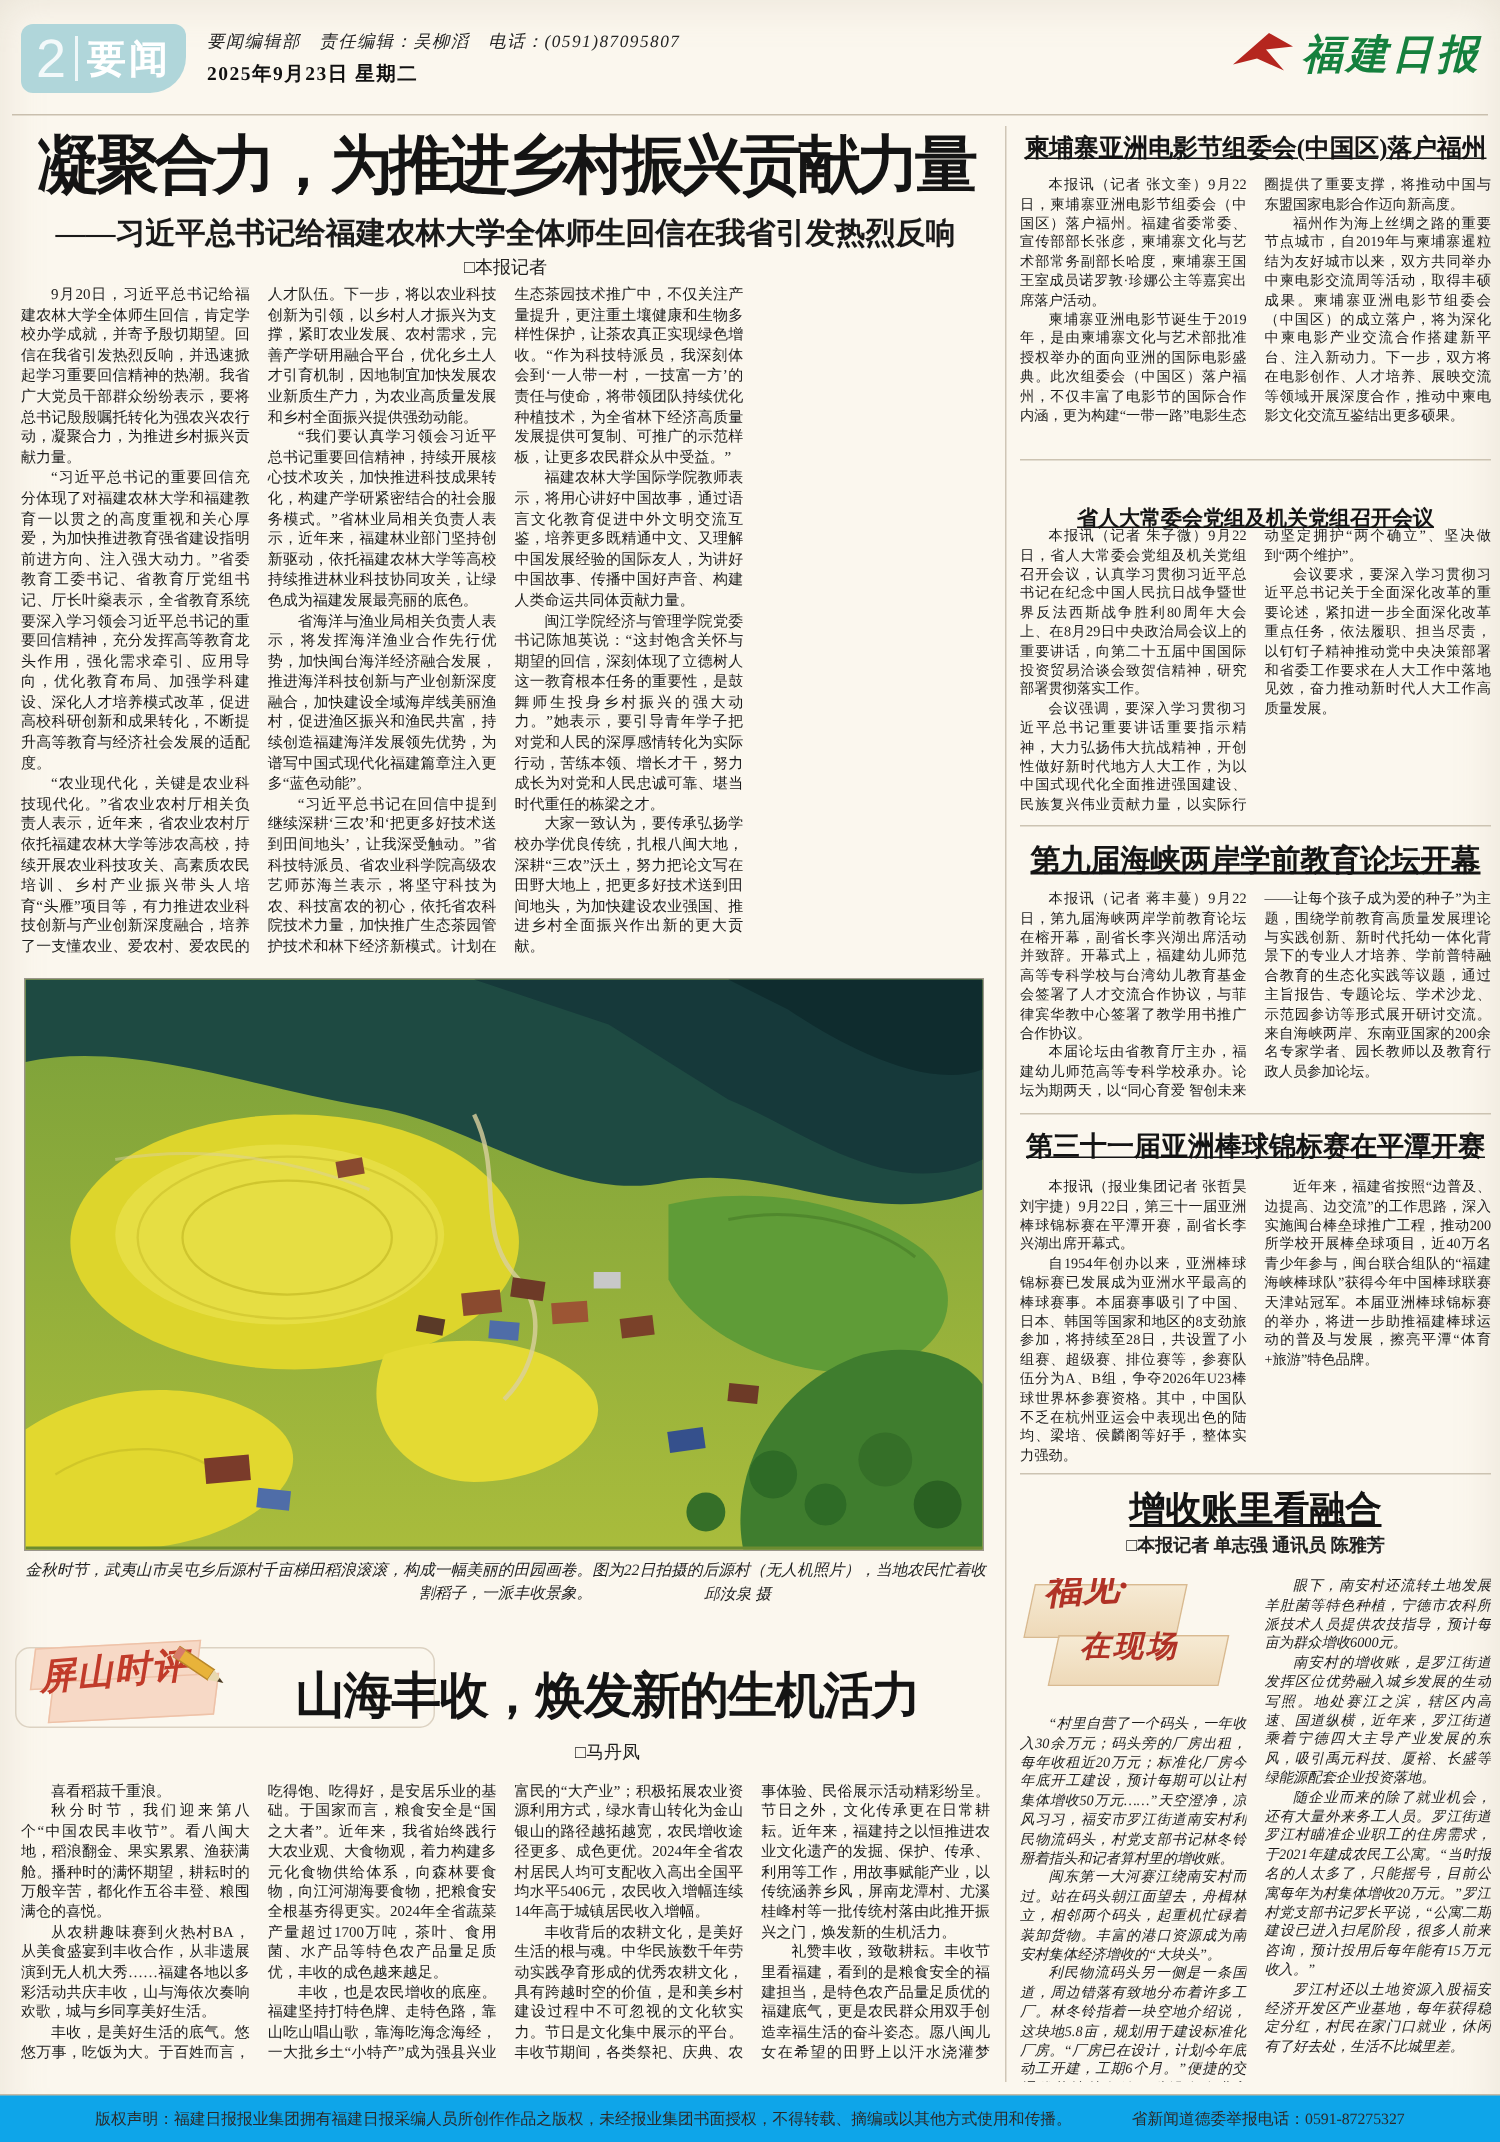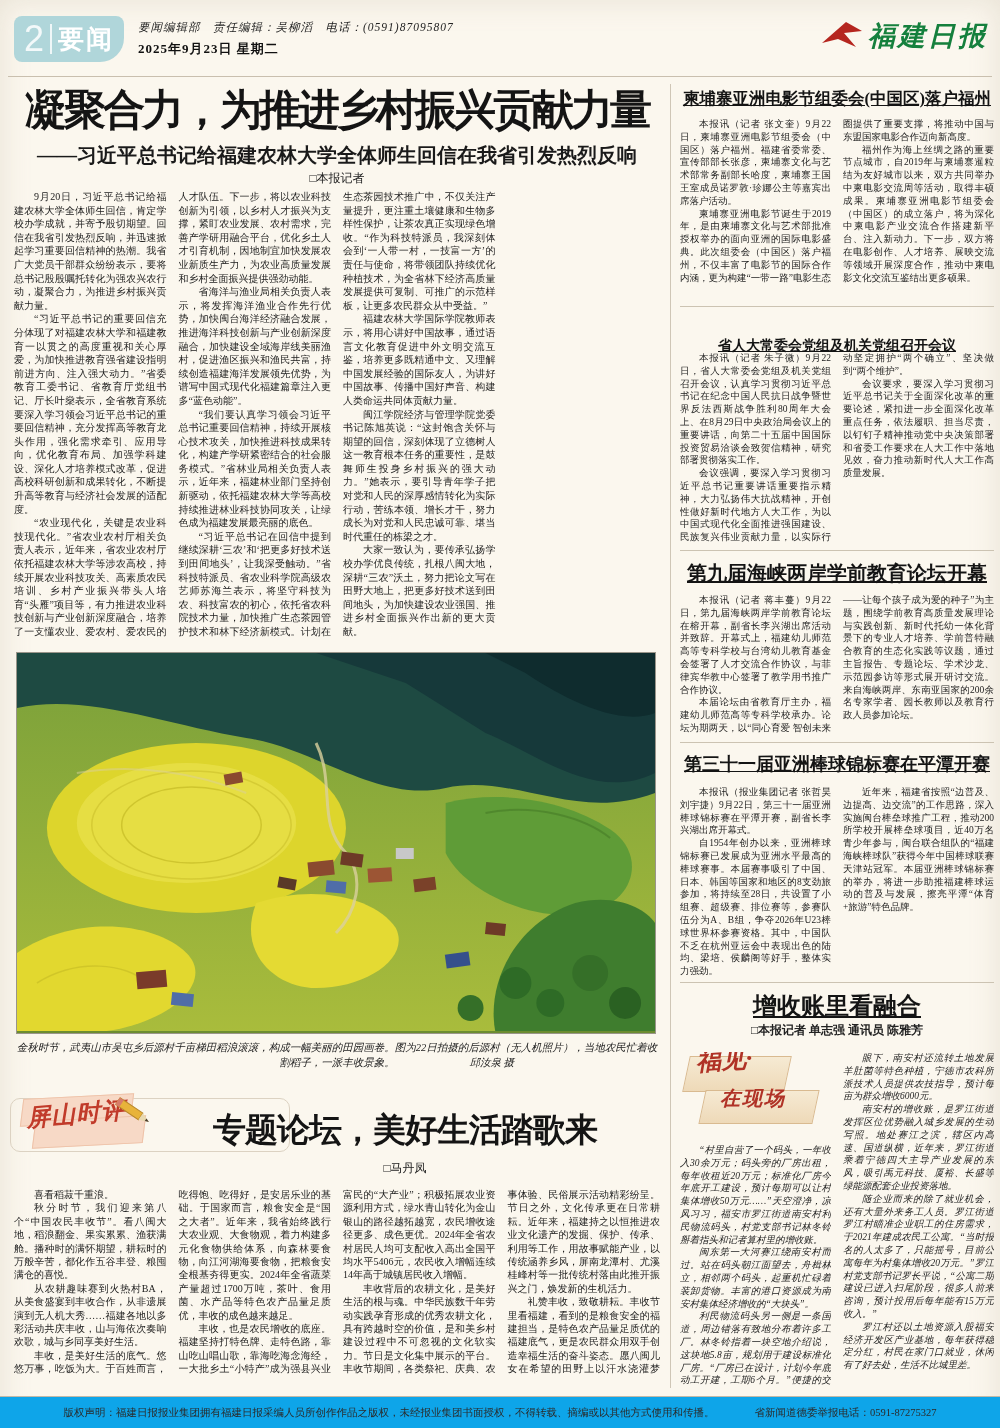--- a/index.html
+++ b/index.html
@@ -96,22 +96,22 @@
   <div class="hrule"></div>
   <div class="vrule"></div>
 
   <div class="main-hl">凝聚合力，为推进乡村振兴贡献力量</div>
   <div class="main-sub">——习近平总书记给福建农林大学全体师生回信在我省引发热烈反响</div>
   <div class="main-byline">□本报记者</div>
   <div class="main-body colsbox">
       <p class="para">9月20日，习近平总书记给福建农林大学全体师生回信，肯定学校办学成就，并寄予殷切期望。回信在我省引发热烈反响，并迅速掀起学习重要回信精神的热潮。我省广大党员干部群众纷纷表示，要将总书记殷殷嘱托转化为强农兴农行动，凝聚合力，为推进乡村振兴贡献力量。</p>
       <p class="para">“习近平总书记的重要回信充分体现了对福建农林大学和福建教育一以贯之的高度重视和关心厚爱，为加快推进教育强省建设指明前进方向、注入强大动力。”省委教育工委书记、省教育厅党组书记、厅长叶燊表示，全省教育系统要深入学习领会习近平总书记的重要回信精神，充分发挥高等教育龙头作用，强化需求牵引、应用导向，优化教育布局、加强学科建设、深化人才培养模式改革，促进高校科研创新和成果转化，不断提升高等教育与经济社会发展的适配度。</p>
       <p class="para">“农业现代化，关键是农业科技现代化。”省农业农村厅相关负责人表示，近年来，省农业农村厅依托福建农林大学等涉农高校，持续开展农业科技攻关、高素质农民培训、乡村产业振兴带头人培育“头雁”项目等，有力推进农业科技创新与产业创新深度融合，培养了一支懂农业、爱农村、爱农民的人才队伍。下一步，将以农业科技创新为引领，以乡村人才振兴为支撑，紧盯农业发展、农村需求，完善产学研用融合平台，优化乡土人才引育机制，因地制宜加快发展农业新质生产力，为农业高质量发展和乡村全面振兴提供强劲动能。</p>
+      <p class="para">“我们要认真学习领会习近平总书记重要回信精神，持续开展核心技术攻关，加快推进科技成果转化，构建产学研紧密结合的社会服务模式。”省林业局相关负责人表示，近年来，福建林业部门坚持创新驱动，依托福建农林大学等高校持续推进林业科技协同攻关，让绿色成为福建发展最亮丽的底色。</p>
       <p class="para">省海洋与渔业局相关负责人表示，将发挥海洋渔业合作先行优势，加快闽台海洋经济融合发展，推进海洋科技创新与产业创新深度融合，加快建设全域海岸线美丽渔村，促进渔区振兴和渔民共富，持续创造福建海洋发展领先优势，为谱写中国式现代化福建篇章注入更多“蓝色动能”。</p>
-      <p class="para">“我们要认真学习领会习近平总书记重要回信精神，持续开展核心技术攻关，加快推进科技成果转化，构建产学研紧密结合的社会服务模式。”省林业局相关负责人表示，近年来，福建林业部门坚持创新驱动，依托福建农林大学等高校持续推进林业科技协同攻关，让绿色成为福建发展最亮丽的底色。</p>
       <p class="para">“习近平总书记在回信中提到继续深耕‘三农’和‘把更多好技术送到田间地头’，让我深受触动。”省科技特派员、省农业科学院高级农艺师苏海兰表示，将坚守科技为农、科技富农的初心，依托省农科院技术力量，加快推广生态茶园管护技术和林下经济新模式。计划在生态茶园技术推广中，不仅关注产量提升，更注重土壤健康和生物多样性保护，让茶农真正实现绿色增收。“作为科技特派员，我深刻体会到‘一人带一村，一技富一方’的责任与使命，将带领团队持续优化种植技术，为全省林下经济高质量发展提供可复制、可推广的示范样板，让更多农民群众从中受益。”</p>
       <p class="para">福建农林大学国际学院教师表示，将用心讲好中国故事，通过语言文化教育促进中外文明交流互鉴，培养更多既精通中文、又理解中国发展经验的国际友人，为讲好中国故事、传播中国好声音、构建人类命运共同体贡献力量。</p>
       <p class="para">闽江学院经济与管理学院党委书记陈旭英说：“这封饱含关怀与期望的回信，深刻体现了立德树人这一教育根本任务的重要性，是鼓舞师生投身乡村振兴的强大动力。”她表示，要引导青年学子把对党和人民的深厚感情转化为实际行动，苦练本领、增长才干，努力成长为对党和人民忠诚可靠、堪当时代重任的栋梁之才。</p>
       <p class="para">大家一致认为，要传承弘扬学校办学优良传统，扎根八闽大地，深耕“三农”沃土，努力把论文写在田野大地上，把更多好技术送到田间地头，为加快建设农业强国、推进乡村全面振兴作出新的更大贡献。</p>
     </div>
 
   <div class="photo">
     <svg viewBox="0 0 640 380" preserveAspectRatio="none">
       <defs>
         <linearGradient id="gbase" x1="0" y1="0" x2="0" y2="1">
@@ -165,21 +165,21 @@
     <div class="cmt-bg1"></div>
     <div class="cmt-bg2"></div>
     <div class="cmt-txt">屏山时评</div>
     <svg class="pencil" width="40" height="16" viewBox="0 0 40 16">
       <rect x="0" y="4" width="28" height="8" fill="#e8b33a" stroke="#b9872a" stroke-width="1"></rect>
       <polygon points="28,4 38,8 28,12" fill="#e8d9b0"></polygon>
       <polygon points="34,6.5 38,8 34,9.5" fill="#4a3b2a"></polygon>
       <rect x="0" y="4" width="5" height="8" fill="#d77c6a"></rect>
     </svg>
   </div>
-  <div class="cmt-hl">专题论坛，美好生活踏歌来</div>
+  <div class="cmt-hl">山海丰收，焕发新的生机活力</div>
   <div class="cmt-byline">□马丹凤</div>
   <div class="cmt-body colsbox">
       <p class="para">喜看稻菽千重浪。</p>
       <p class="para">秋分时节，我们迎来第八个“中国农民丰收节”。看八闽大地，稻浪翻金、果实累累、渔获满舱。播种时的满怀期望，耕耘时的万般辛苦，都化作五谷丰登、粮囤满仓的喜悦。</p>
       <p class="para">从农耕趣味赛到火热村BA，从美食盛宴到丰收合作，从非遗展演到无人机大秀……福建各地以多彩活动共庆丰收，山与海依次奏响欢歌，城与乡同享美好生活。</p>
       <p class="para">丰收，是美好生活的底气。悠悠万事，吃饭为大。于百姓而言，吃得饱、吃得好，是安居乐业的基础。于国家而言，粮食安全是“国之大者”。近年来，我省始终践行大农业观、大食物观，着力构建多元化食物供给体系，向森林要食物，向江河湖海要食物，把粮食安全根基夯得更实。2024年全省蔬菜产量超过1700万吨，茶叶、食用菌、水产品等特色农产品量足质优，丰收的成色越来越足。</p>
       <p class="para">丰收，也是农民增收的底座。福建坚持打特色牌、走特色路，靠山吃山唱山歌，靠海吃海念海经，一大批乡土“小特产”成为强县兴业富民的“大产业”；积极拓展农业资源利用方式，绿水青山转化为金山银山的路径越拓越宽，农民增收途径更多、成色更优。2024年全省农村居民人均可支配收入高出全国平均水平5406元，农民收入增幅连续14年高于城镇居民收入增幅。</p>
       <p class="para">丰收背后的农耕文化，是美好生活的根与魂。中华民族数千年劳动实践孕育形成的优秀农耕文化，具有跨越时空的价值，是和美乡村建设过程中不可忽视的文化软实力。节日是文化集中展示的平台。丰收节期间，各类祭祀、庆典、农事体验、民俗展示活动精彩纷呈。节日之外，文化传承更在日常耕耘。近年来，福建持之以恒推进农业文化遗产的发掘、保护、传承、利用等工作，用故事赋能产业，以传统涵养乡风，屏南龙潭村、尤溪桂峰村等一批传统村落由此推开振兴之门，焕发新的生机活力。</p>
       <p class="para">礼赞丰收，致敬耕耘。丰收节里看福建，看到的是粮食安全的福建担当，是特色农产品量足质优的福建底气，更是农民群众用双手创造幸福生活的奋斗姿态。愿八闽儿女在希望的田野上以汗水浇灌梦想，让丰收与增收相伴、美好与幸福同行，美好生活踏歌而来。</p>
     </div>

